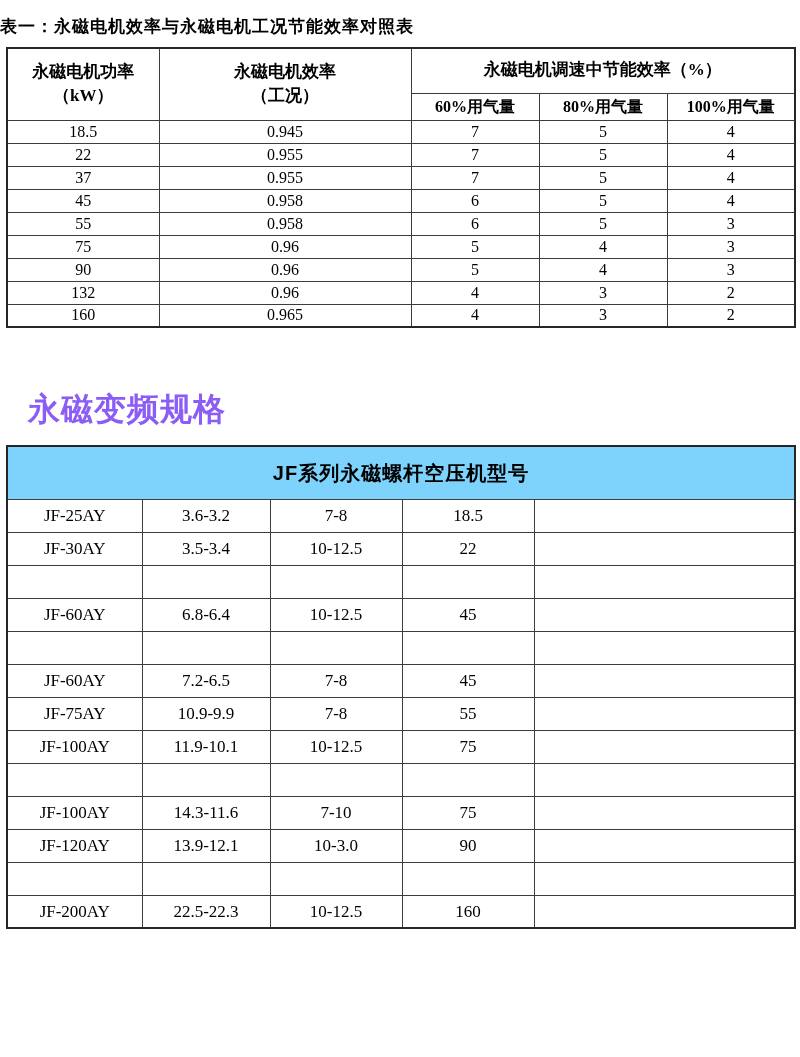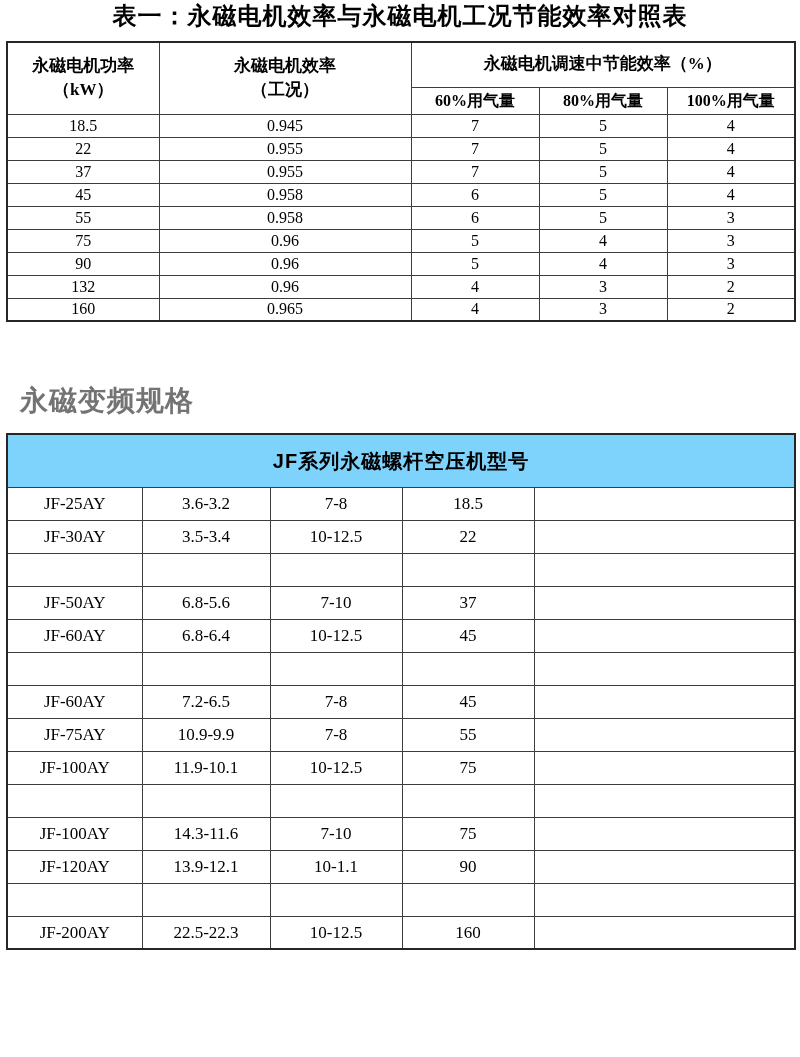--- a/index.html
+++ b/index.html
@@ -4,45 +4,45 @@
 <style>
   * { margin:0; padding:0; box-sizing:border-box; }
   html,body { background:#ffffff; }
   body {
     width:800px; height:1057px;
     font-family:"Liberation Serif","DejaVu Serif",serif;
     color:#000;
     overflow:hidden;
   }
   .t1-title {
-    text-align:center;
-    font-size:24px;
+    padding-top:15px;
+    font-size:17px;
     font-weight:bold;
     letter-spacing:1px;
   }
   table { border-collapse:collapse; table-layout:fixed; }
   .tbl { width:788px; margin-left:6px; }
   th, td {
     border:1px solid #3d3d3d;
     text-align:center;
     vertical-align:middle;
     overflow:hidden;
     white-space:nowrap;
   }
   
   .t1 { margin-top:9px; border:2px solid #262626; }
   .t1 th { font-size:17px; font-weight:bold; line-height:1.45; }
   .t1 .hdr-top { height:45px;margin-left:36px; }
   .t1 .hdr-sub th { height:27px; font-size:16px; }
   .t1 td { height:23px; font-size:16px; line-height:1; }
   
   .section-heading {
-    margin:60px 0 0 20px;
-    color:#737373;
-    font-size:28px;
+    margin:60px 0 0 28px;
+    color:#8b5cf6;
+    font-size:32px;
     font-weight:bold;
     letter-spacing:1px;
   }
   
   .t2 { margin-top:13px; border:2px solid #262626; }
   .t2 .title-cell {
     height:53px;
     background:#7dd3fc;
     font-family:"Liberation Sans","DejaVu Sans",sans-serif;
     font-size:20px;
@@ -188,27 +188,20 @@
         <td></td>
       </tr>
       <tr>
         <td></td>
         <td></td>
         <td></td>
         <td></td>
         <td></td>
       </tr>
       <tr>
-        <td>JF-50AY</td>
-        <td>6.8-5.6</td>
-        <td>7-10</td>
-        <td>37</td>
-        <td></td>
-      </tr>
-      <tr>
         <td>JF-60AY</td>
         <td>6.8-6.4</td>
         <td>10-12.5</td>
         <td>45</td>
         <td></td>
       </tr>
       <tr>
         <td></td>
         <td></td>
         <td></td>
@@ -246,21 +239,21 @@
       <tr>
         <td>JF-100AY</td>
         <td>14.3-11.6</td>
         <td>7-10</td>
         <td>75</td>
         <td></td>
       </tr>
       <tr>
         <td>JF-120AY</td>
         <td>13.9-12.1</td>
-        <td>10-1.1</td>
+        <td>10-3.0</td>
         <td>90</td>
         <td></td>
       </tr>
       <tr>
         <td></td>
         <td></td>
         <td></td>
         <td></td>
         <td></td>
       </tr>

